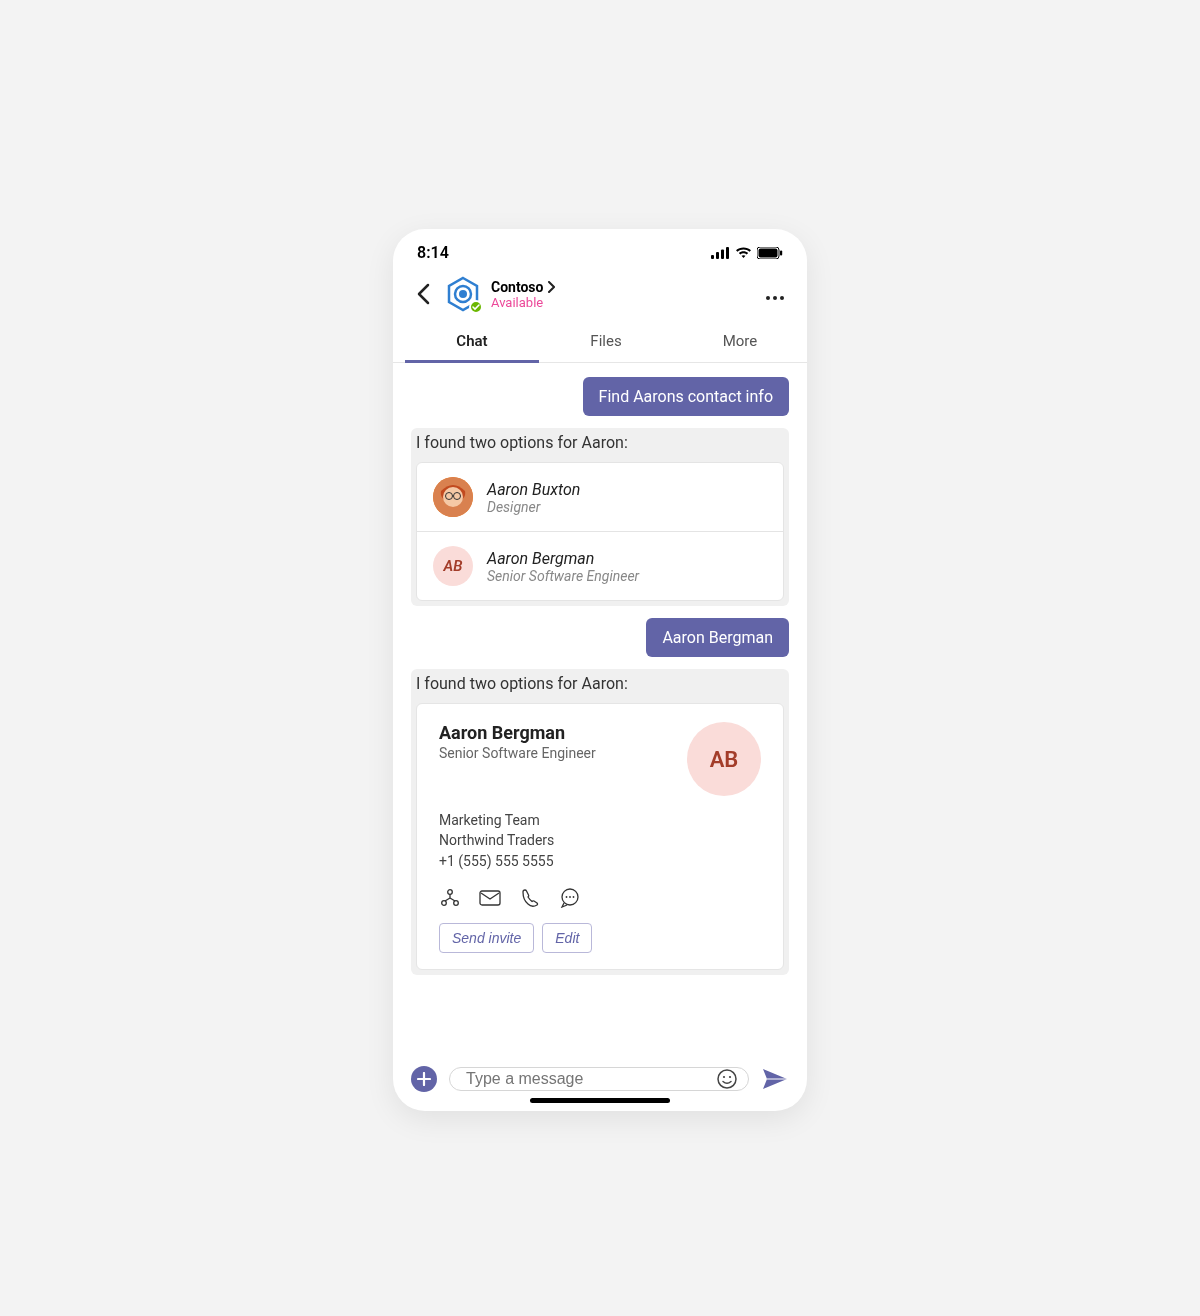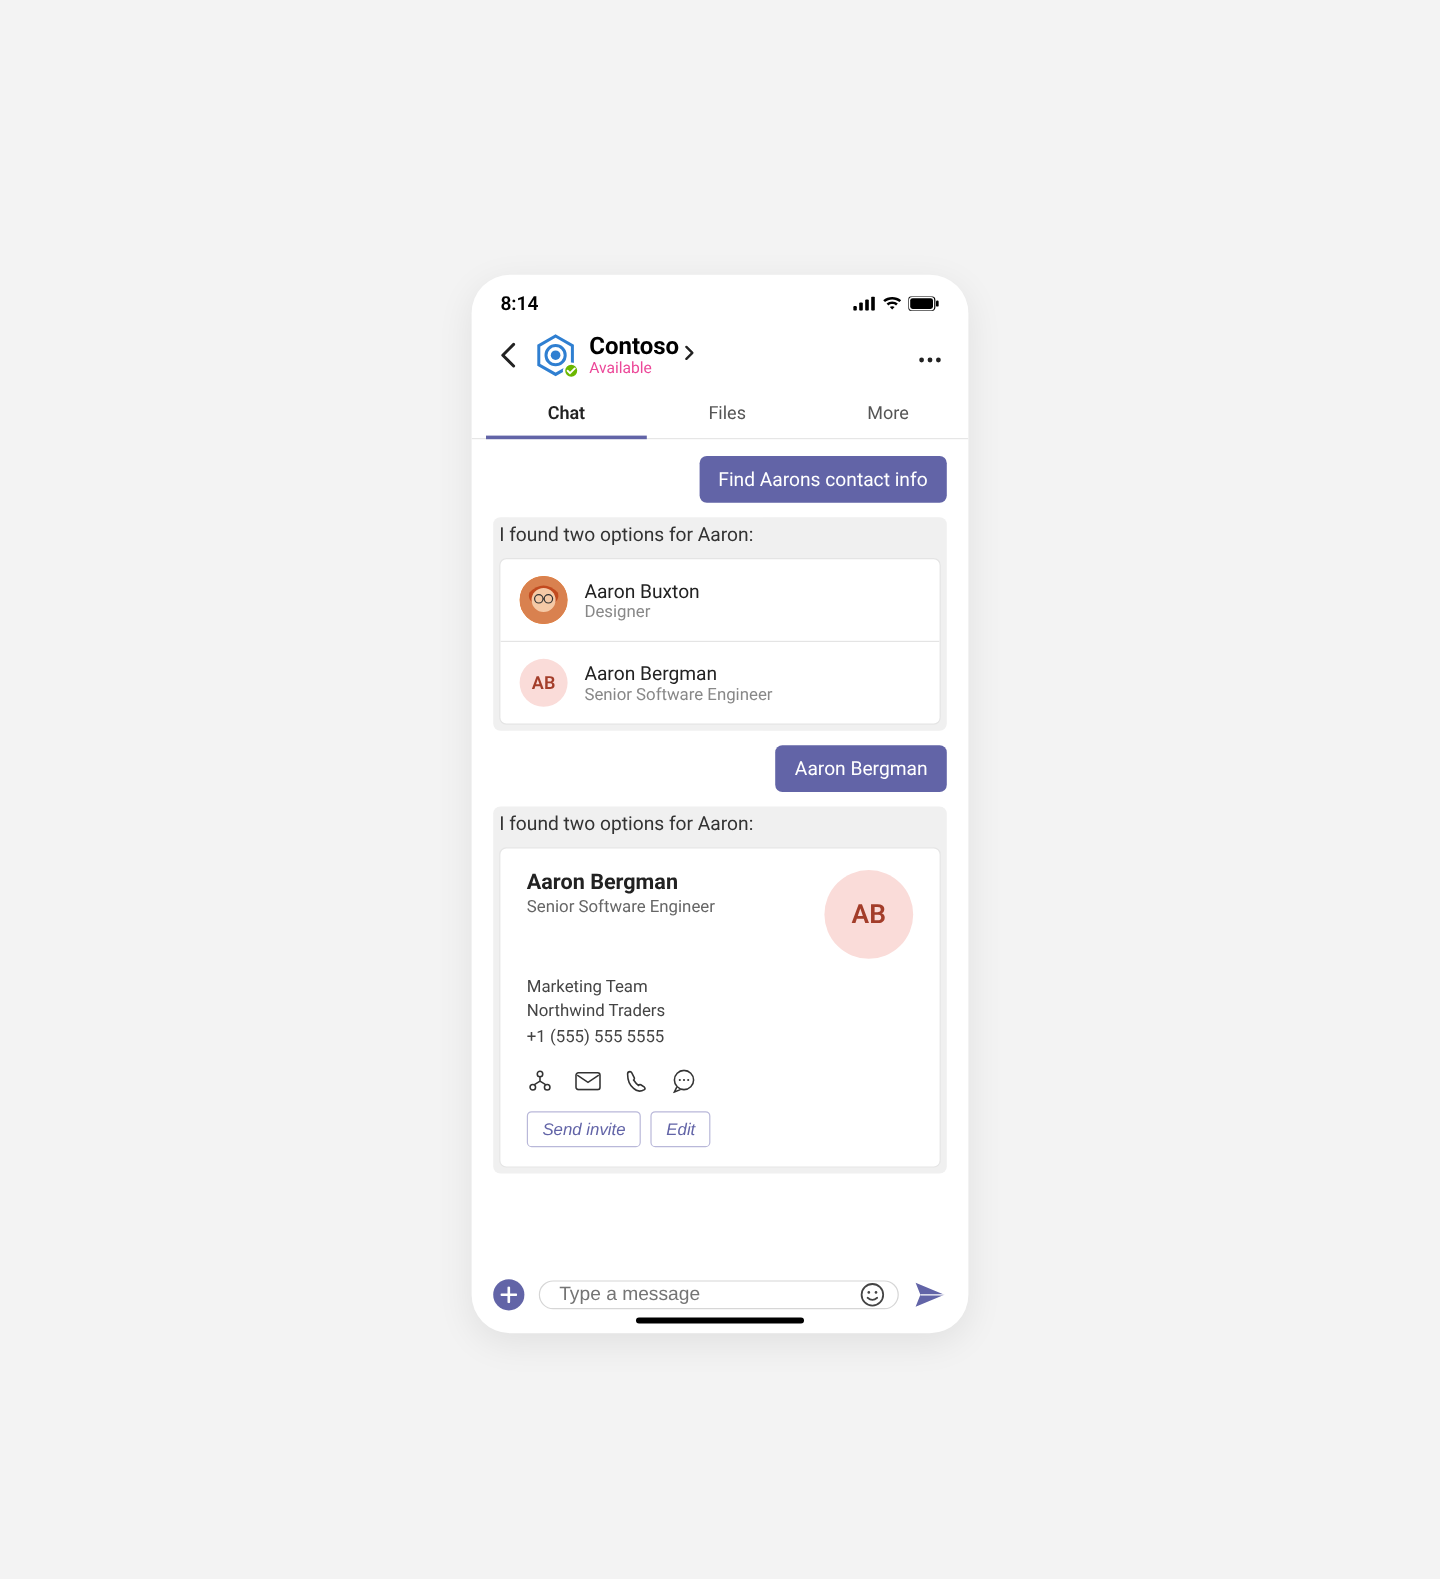--- a/index.html
+++ b/index.html
@@ -49,21 +49,21 @@
   .bot-avatar .hex {
     width: 36px; height: 36px;
     display:flex; align-items:center; justify-content:center;
   }
   .bot-avatar .presence {
     position: absolute; bottom: -2px; right: -2px;
     width: 14px; height: 14px; border-radius: 50%;
     background: #6bb700; border: 2px solid #fff;
   }
   .header-titles { flex: 1; }
-  .header-title-row { display:flex; align-items:flex-end; gap:4px; font-weight:700; font-size:20px; }
+  .header-title-row { display:flex; align-items:center; gap:4px; font-weight:700; font-size:14px; }
   .header-subtitle { font-size: 13px; color: #ec4899; }
   .more-btn { font-size: 20px; letter-spacing: 2px; font-weight:700; padding:0 4px;}
 
   .tabs {
     display: flex;
     border-bottom: 1px solid #e6e6e6;
     padding-left: 12px;
   }
   .tab {
     flex: 1;
@@ -123,20 +123,21 @@
     border: 1px solid #e4e4e4;
     border-radius: 6px;
     overflow: hidden;
   }
   .option-item {
     display: flex;
     align-items: center;
     gap: 14px;
     padding: 14px 16px;
     border-bottom: 1px solid #e4e4e4;
+    font-style: italic;
   }
   .option-item:last-child { border-bottom: none; }
   .option-avatar {
     width: 40px; height: 40px; border-radius: 50%;
     display:flex; align-items:center; justify-content:center;
     font-weight: 600;
     overflow:hidden;
   }
   .option-avatar.photo { background: #e87722; }
   .option-avatar.initials { background: #fadcd9; color: #a33d2a; font-size:15px; }

